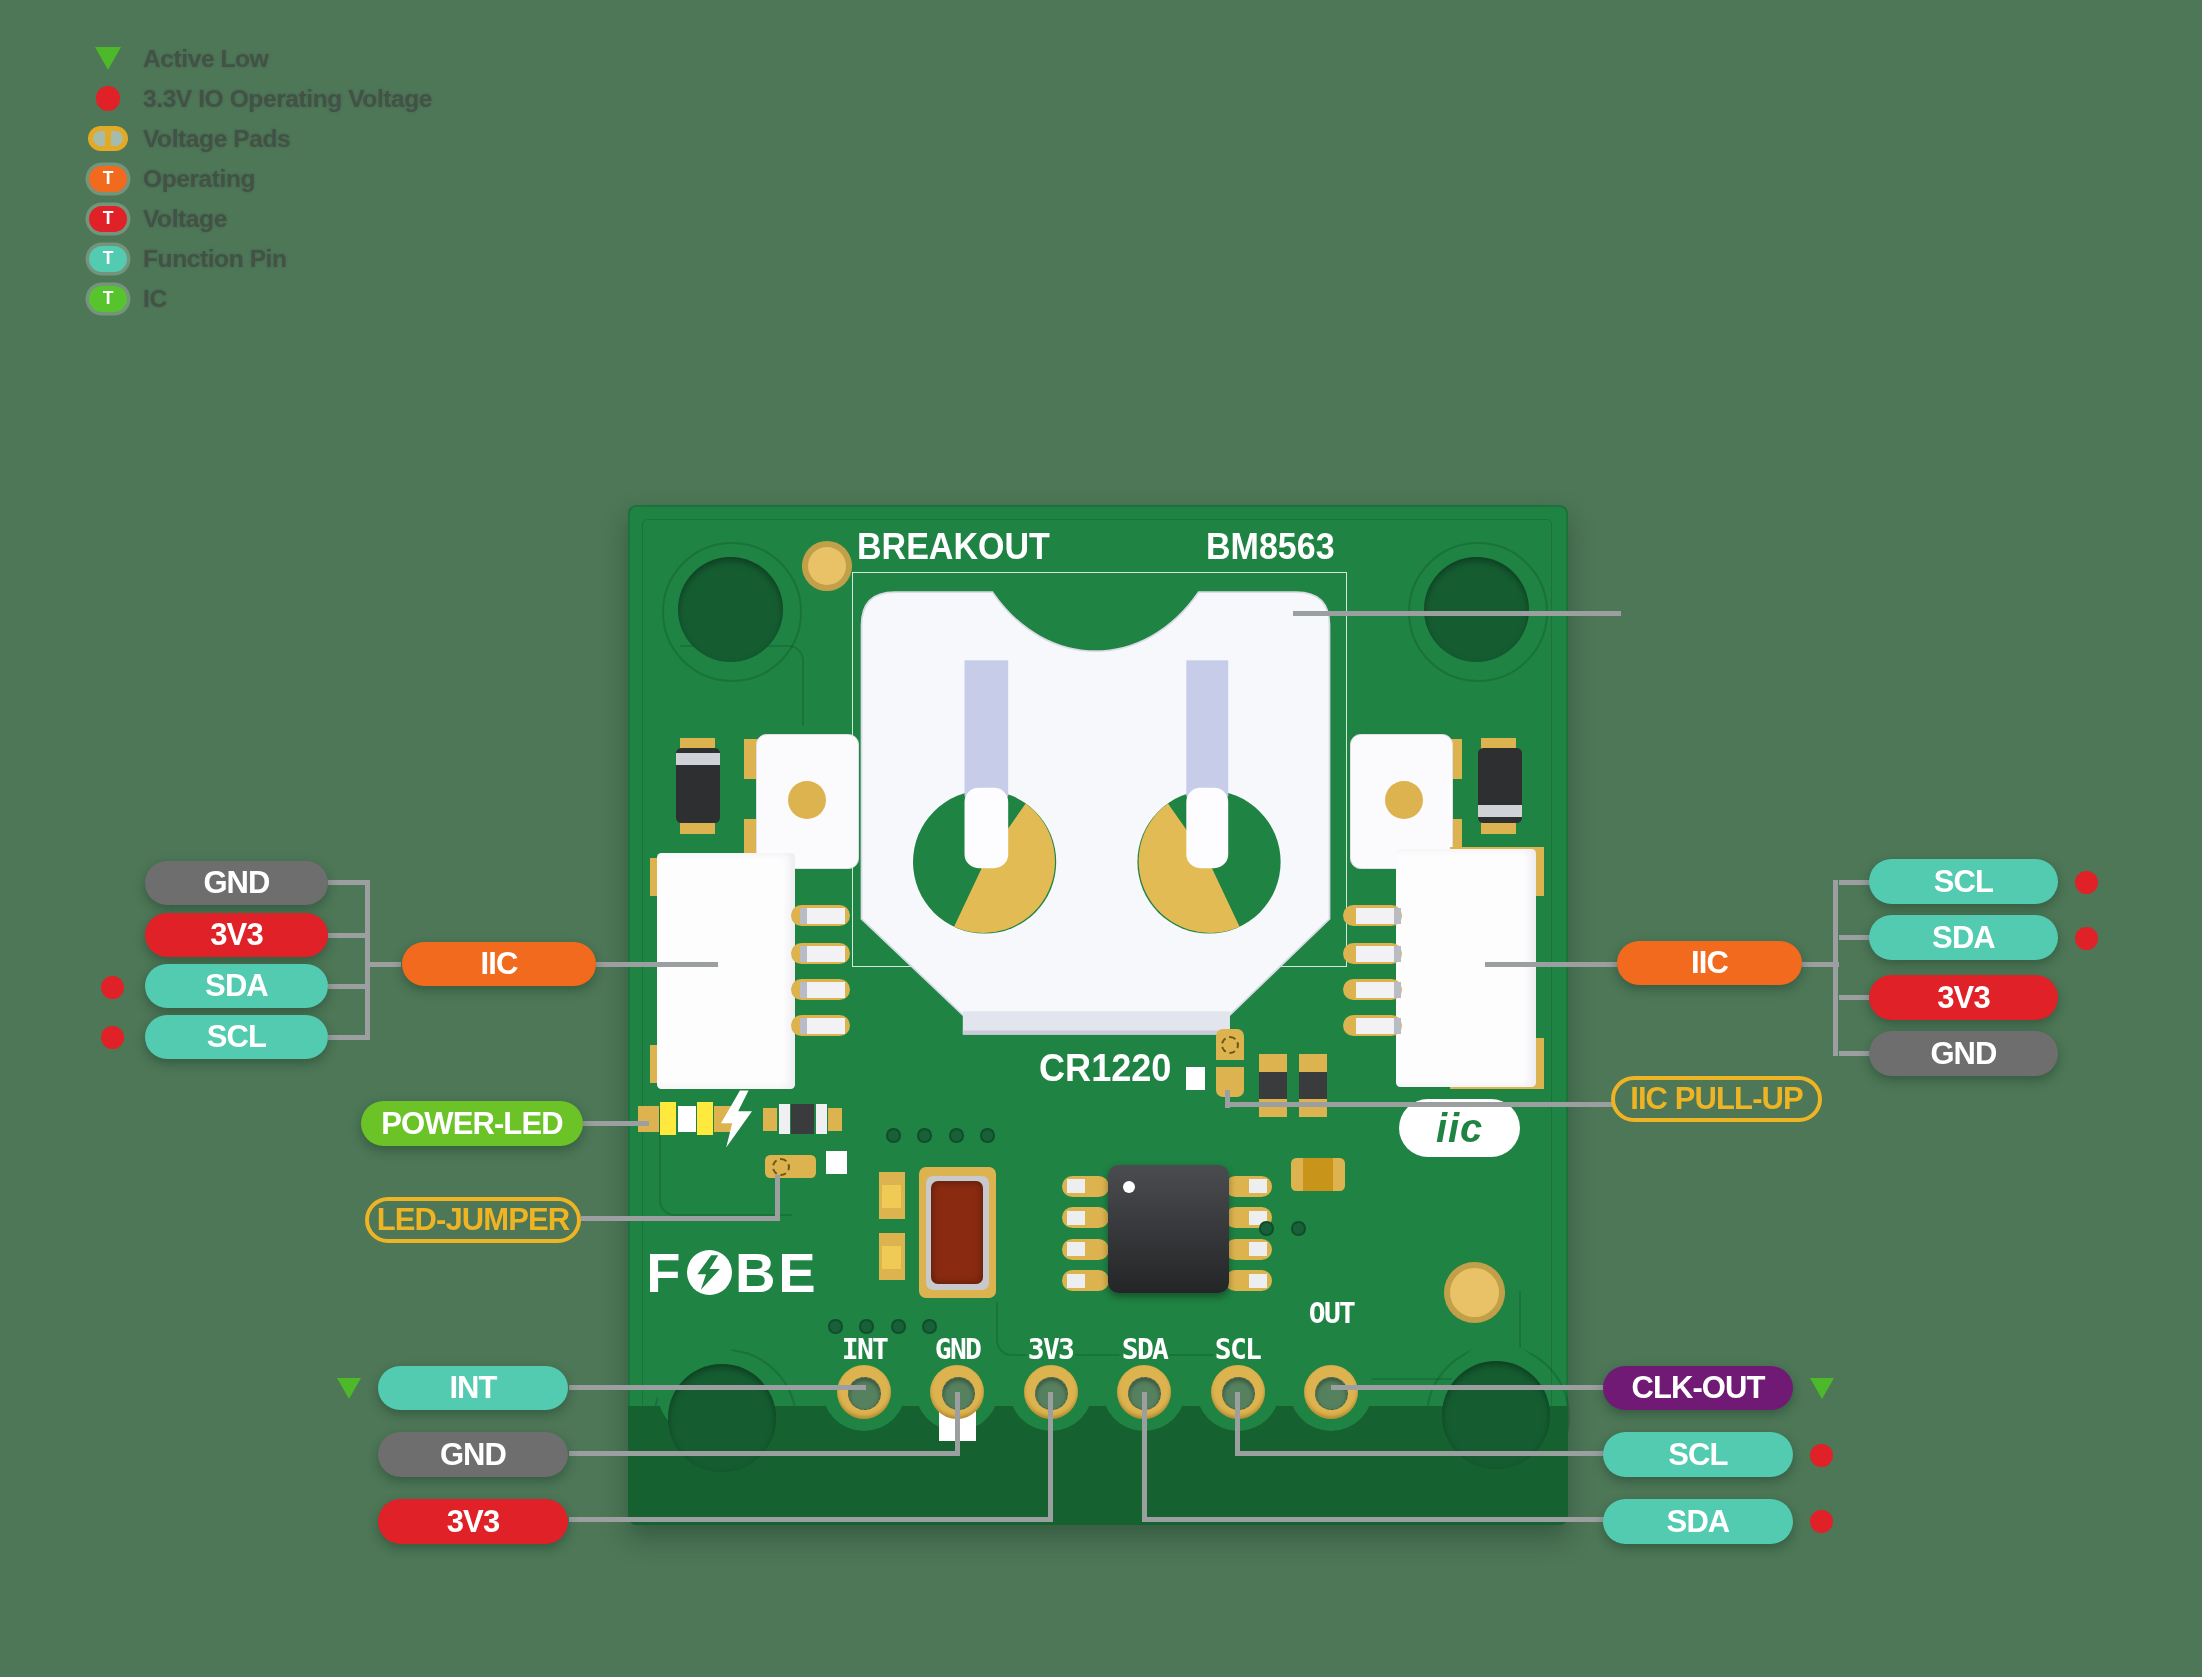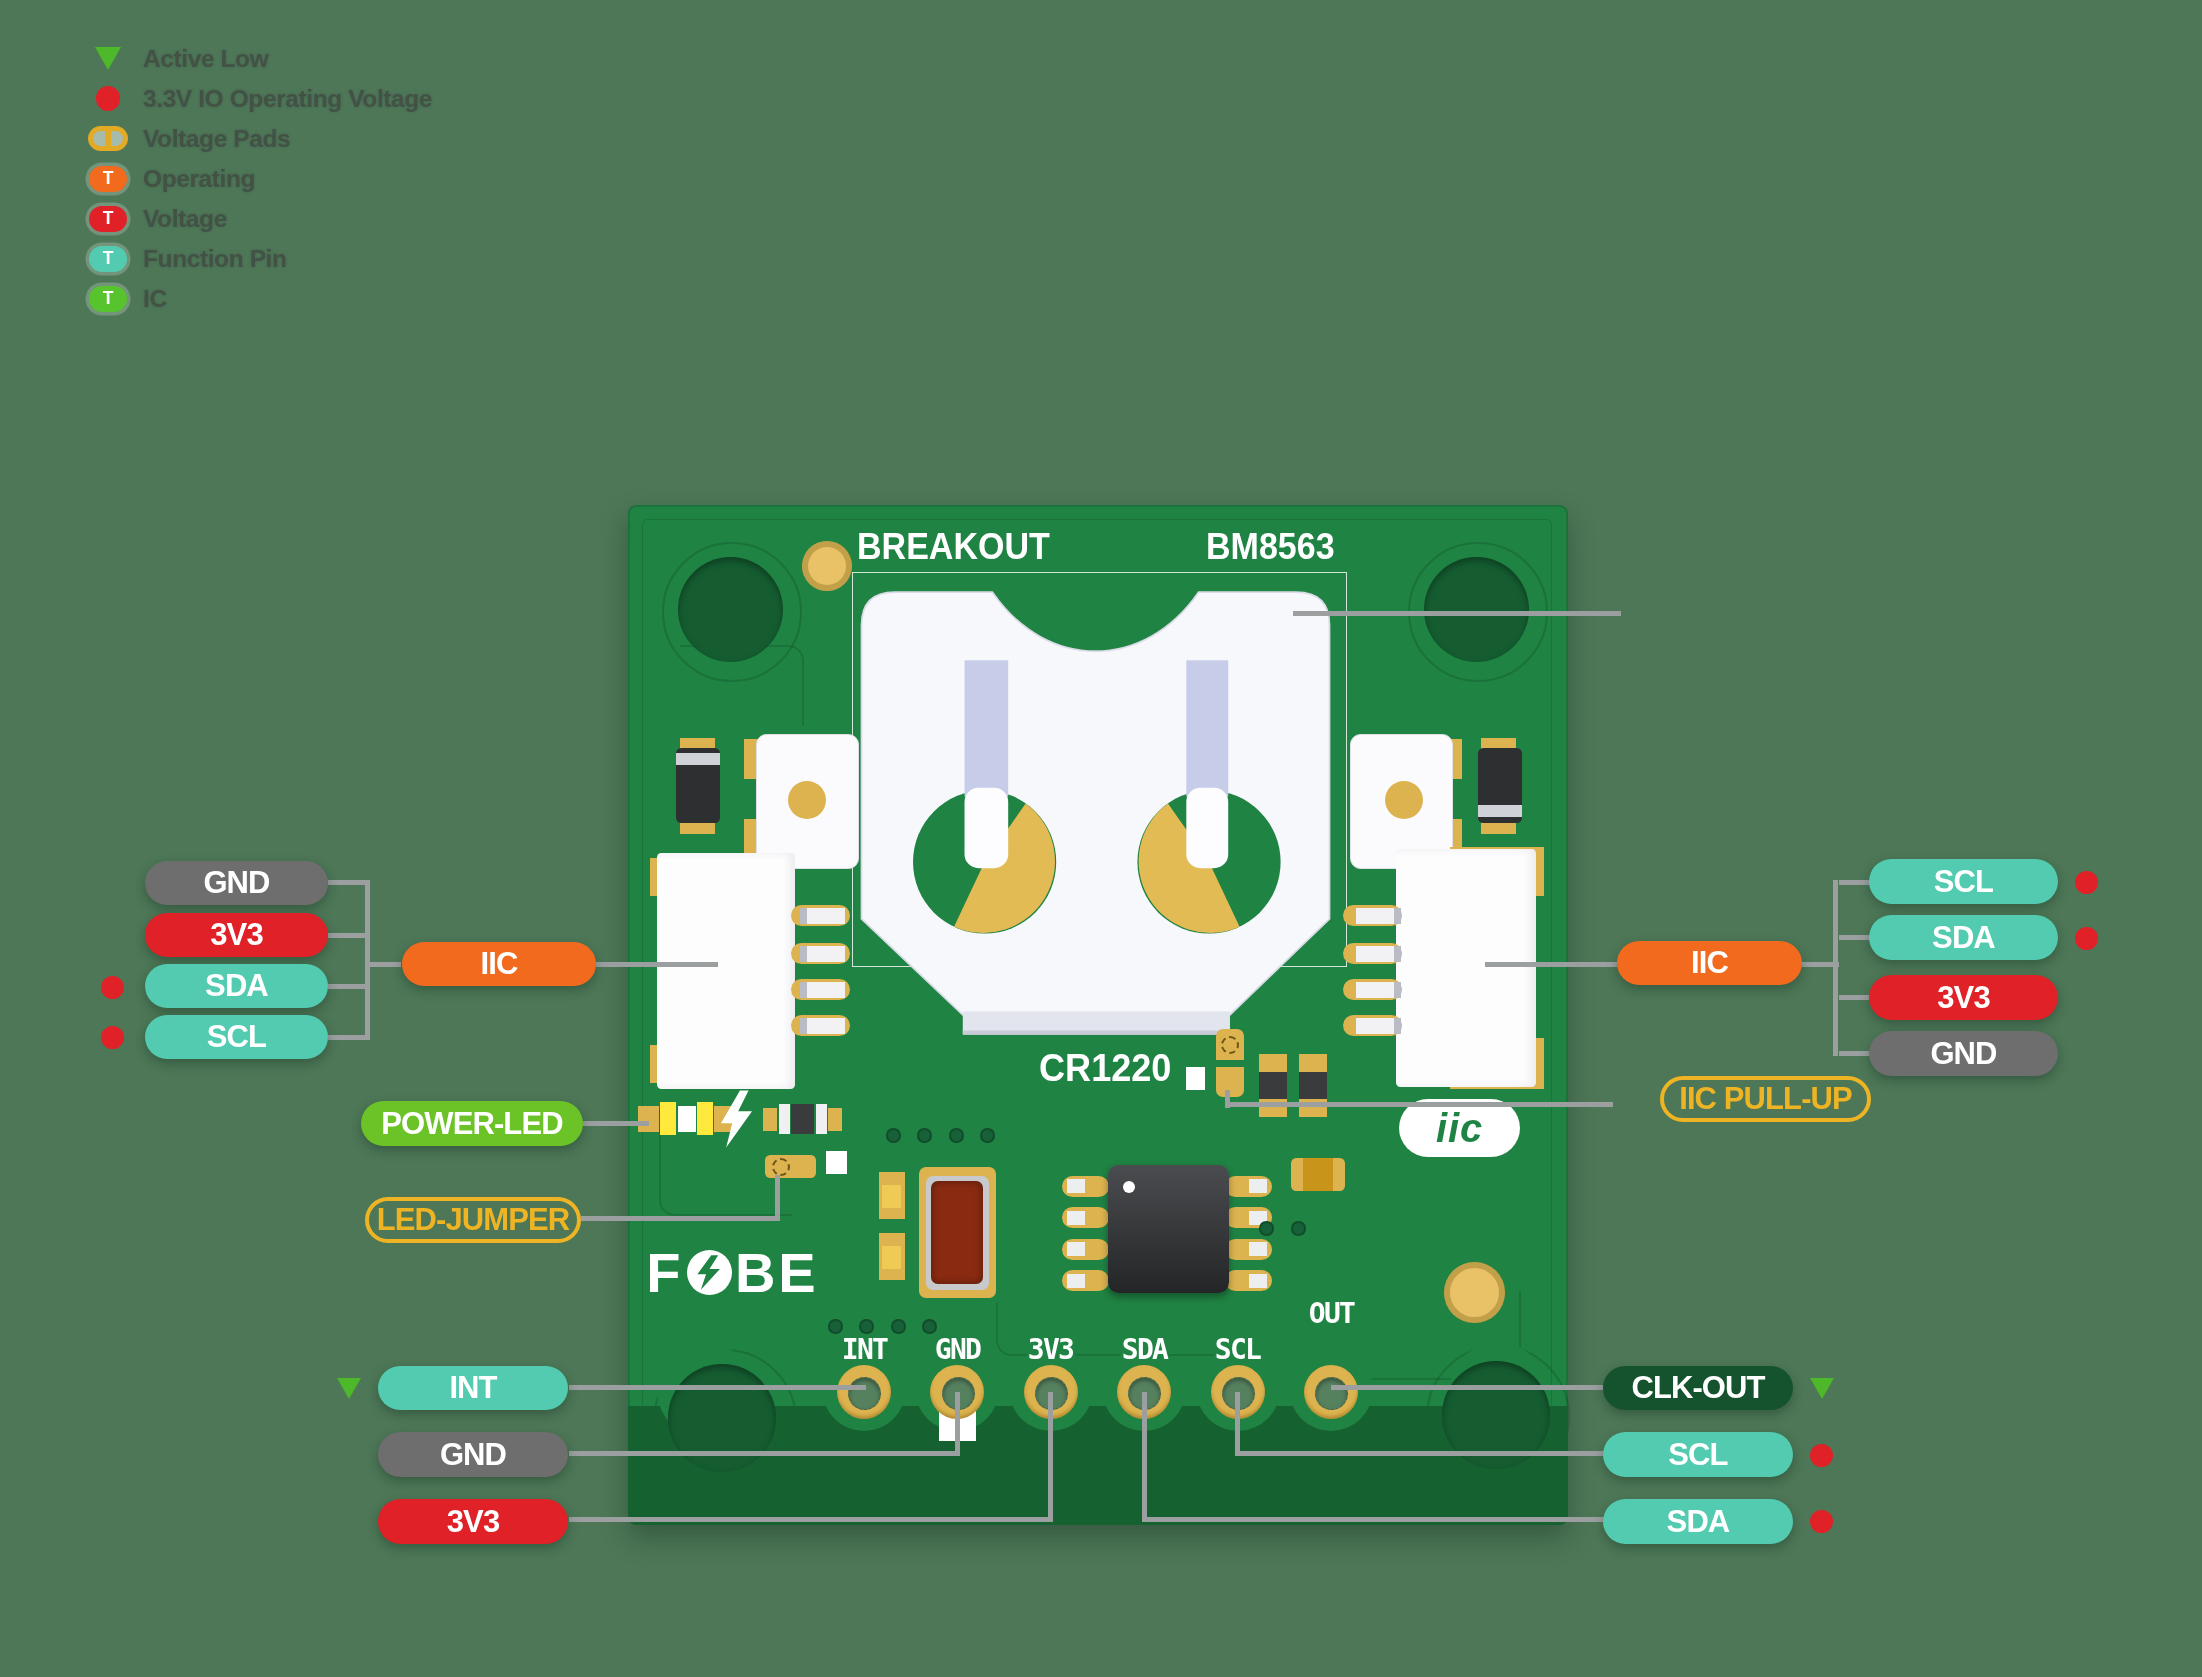--- a/index.html
+++ b/index.html
@@ -344,31 +344,31 @@
   <div class="pill" style="left:402px;top:942px;width:194px;height:44px;background:#f26a1e;">IIC</div>
 
   <div class="pill" style="left:361px;top:1101px;width:222px;height:45px;background:#6cc327;">POWER-LED</div>
   <div class="pill outline" style="left:365px;top:1197px;width:208px;height:38px;">LED-JUMPER</div>
 
   <div class="gtri" style="left:337px;top:1378px;"></div>
   <div class="pill" style="left:378px;top:1366px;width:190px;height:44px;background:#52cbb0;">INT</div>
   <div class="pill" style="left:378px;top:1432px;width:190px;height:45px;background:#6e6e6e;">GND</div>
   <div class="pill" style="left:378px;top:1499px;width:190px;height:45px;background:#e02127;">3V3</div>
 
-  <div class="pill" style="left:1603px;top:1366px;width:190px;height:44px;background:#14532d;">CLK-OUT</div>
+  <div class="pill" style="left:1603px;top:1366px;width:190px;height:44px;background:#701a75;">CLK-OUT</div>
   <div class="gtri" style="left:1810px;top:1378px;"></div>
   <div class="pill" style="left:1603px;top:1432px;width:190px;height:45px;background:#52cbb0;">SCL</div>
   <div class="rdot" style="left:1810px;top:1444px;"></div>
   <div class="pill" style="left:1603px;top:1499px;width:190px;height:45px;background:#52cbb0;">SDA</div>
   <div class="rdot" style="left:1810px;top:1510px;"></div>
 
   <div class="pill" style="left:1617px;top:941px;width:185px;height:44px;background:#f26a1e;">IIC</div>
   <div class="pill" style="left:1869px;top:859px;width:189px;height:45px;background:#52cbb0;">SCL</div>
   <div class="rdot" style="left:2075px;top:871px;"></div>
   <div class="pill" style="left:1869px;top:915px;width:189px;height:45px;background:#52cbb0;">SDA</div>
   <div class="rdot" style="left:2075px;top:927px;"></div>
   <div class="pill" style="left:1869px;top:975px;width:189px;height:45px;background:#e02127;">3V3</div>
   <div class="pill" style="left:1869px;top:1031px;width:189px;height:45px;background:#6e6e6e;">GND</div>
-  <div class="pill outline" style="left:1660px;top:1076px;width:203px;height:38px;">IIC PULL-UP</div>
+  <div class="pill outline" style="left:1611px;top:1076px;width:203px;height:38px;">IIC PULL-UP</div>
 
 
 </div>
 
 
 </body></html>

